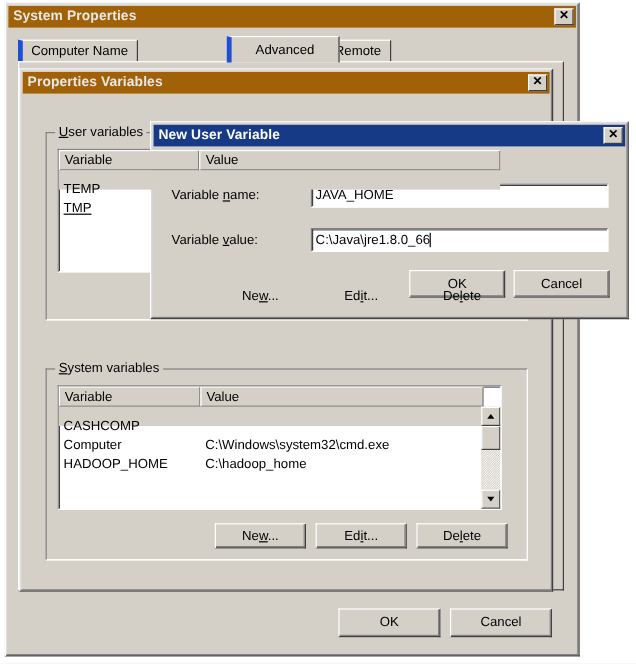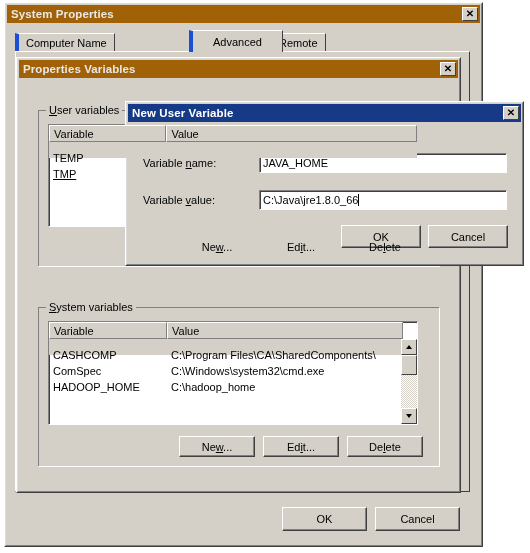--- a/index.html
+++ b/index.html
@@ -390,24 +390,23 @@
           <div class="lv-col" style="width:118px;">
             <span>Variable</span>
           </div>
           <div class="lv-col" style="width:236px;">
             <span>Value</span>
           </div>
         </div>
         <div class="lv-body">
           <div class="lv-row selected">
             <div class="lv-cell" style="width:118px;">CASHCOMP</div>
-            <div class="lv-cell" style="width:236px;">C:\Program Files\CA\SharedComponents\</div>
           </div>
           <div class="lv-row">
-            <div class="lv-cell" style="width:118px;">ComSpec</div>
+            <div class="lv-cell" style="width:118px;">Computer</div>
             <div class="lv-cell" style="width:236px;">C:\Windows\system32\cmd.exe</div>
           </div>
           <div class="lv-row">
             <div class="lv-cell" style="width:118px;">HADOOP_HOME</div>
             <div class="lv-cell" style="width:236px;">C:\hadoop_home</div>
           </div>
         </div>
 
         <div class="vscroll" style="right:0px; top:17px; bottom:0px;">
           <div class="track"></div>

